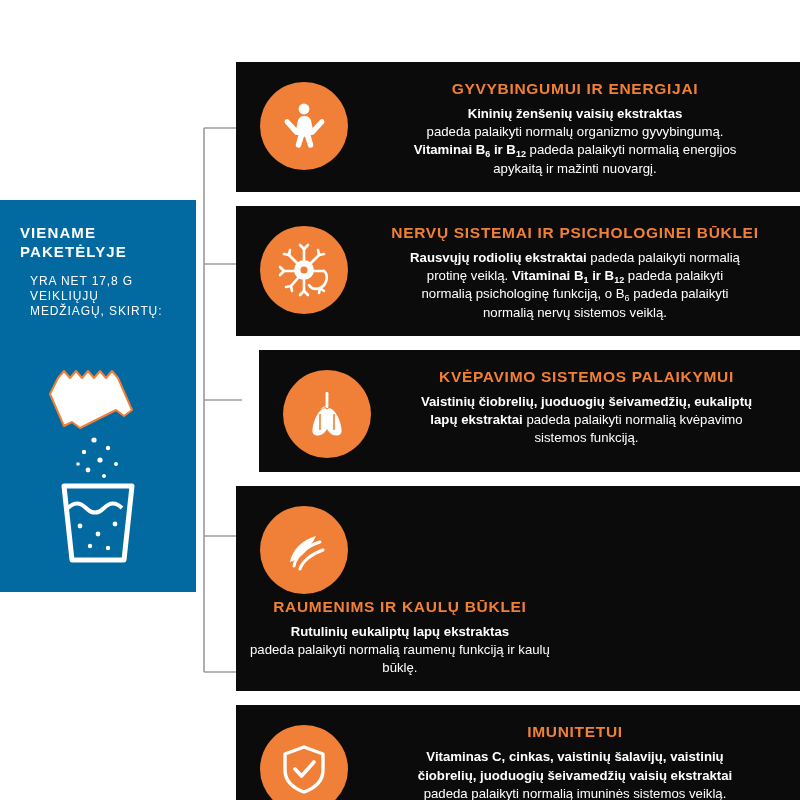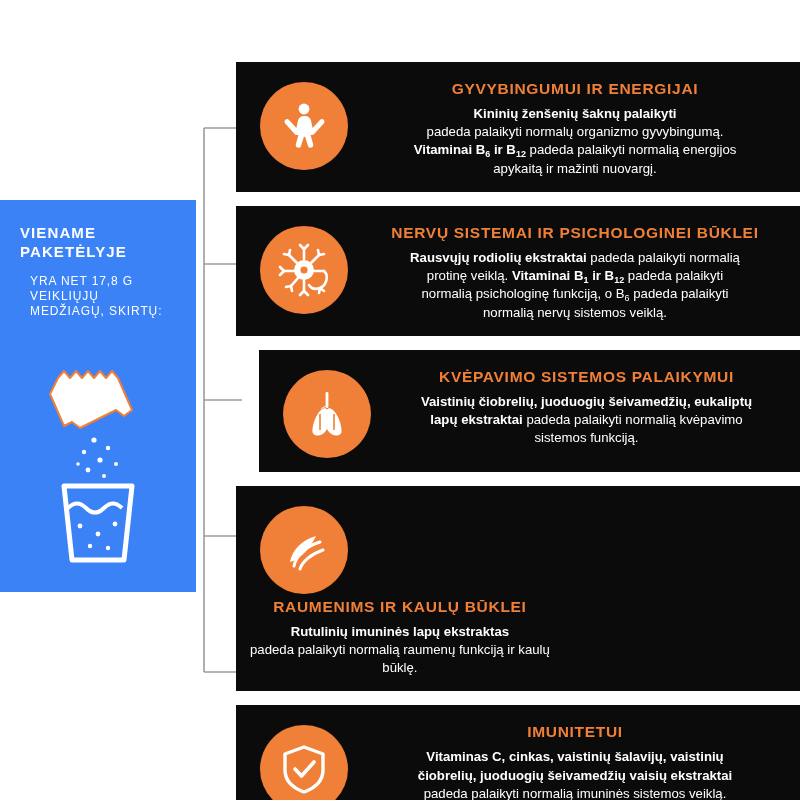--- a/index.html
+++ b/index.html
@@ -19,21 +19,21 @@
     height: 800px;
   }
 
   
   .promo {
     position: absolute;
     left: 0;
     top: 200px;
     width: 196px;
     height: 392px;
-    background: #3b82f6;
+    background: #0369a1;
     color: #ffffff;
     box-sizing: border-box;
     padding: 24px 20px 18px 20px;
   }
   .promo-title {
     font-size: 15px;
     font-weight: bold;
     letter-spacing: 1.1px;
     line-height: 1.25;
     text-transform: uppercase;
@@ -184,21 +184,21 @@
       <div class="badge">
         <svg width="56" height="56" viewBox="0 0 56 56">
           <g fill="#ffffff">
             <circle cx="28" cy="11" r="5.4"></circle>
             <path d="M28 18 c-3 0-5.4 2-6 4.6 L20.4 30 l-7.6-8.2 a2.6 2.6 0 0 0-3.8 3.5 l9.6 10.6 c.7.8 1.7 1.2 2.7 1.2 h1.1 l-2.6 9.4 a2.7 2.7 0 0 0 5.2 1.4 l2.9-9.1 h1.2 l2.9 9.1 a2.7 2.7 0 0 0 5.2-1.4 L34.6 37 h1.1 c1 0 2-.4 2.7-1.2 l9.6-10.6 a2.6 2.6 0 0 0-3.8-3.5 L36.6 30 l-1.6-7.4 c-.6-2.6-3-4.6-6-4.6 z"></path>
           </g>
         </svg>
       </div>
       <div class="row-text">
         <p class="row-title">GYVYBINGUMUI IR ENERGIJAI</p>
-        <p class="row-body"><b>Kininių ženšenių šaknų palaikyti</b><br>padeda palaikyti normalų organizmo gyvybingumą.<br><b>Vitaminai B<sub>6</sub> ir B<sub>12</sub></b> padeda palaikyti normalią energijos<br>apykaitą ir mažinti nuovargį.</p>
+        <p class="row-body"><b>Kininių ženšenių vaisių ekstraktas</b><br>padeda palaikyti normalų organizmo gyvybingumą.<br><b>Vitaminai B<sub>6</sub> ir B<sub>12</sub></b> padeda palaikyti normalią energijos<br>apykaitą ir mažinti nuovargį.</p>
       </div>
     </div>
 
     <div class="row row-2">
       <div class="badge">
         <svg width="58" height="58" viewBox="0 0 58 58">
           <g stroke="#ffffff" stroke-width="2.6" fill="none" stroke-linecap="round">
             <path d="M29 8 L29 18"></path>
               <path d="M29 8 l-4 -4"></path>
               <path d="M29 8 l4 -4"></path>
@@ -258,21 +258,21 @@
         <svg width="56" height="56" viewBox="0 0 56 56">
           <g fill="none" stroke="#ffffff" stroke-width="3" stroke-linecap="round">
             <path d="M40 14 C26 18 16 28 14 40 C22 38 32 30 40 14 Z" fill="#ffffff" stroke="none"></path>
             <path d="M44 20 C30 24 20 34 18 44"></path>
             <path d="M47 28 C35 32 26 40 24 47"></path>
           </g>
         </svg>
       </div>
       <div class="row-text">
         <p class="row-title">RAUMENIMS IR KAULŲ BŪKLEI</p>
-        <p class="row-body"><b>Rutulinių imuninės lapų ekstraktas</b><br>padeda palaikyti normalią raumenų funkciją ir kaulų<br>būklę.</p>
+        <p class="row-body"><b>Rutulinių eukaliptų lapų ekstraktas</b><br>padeda palaikyti normalią raumenų funkciją ir kaulų<br>būklę.</p>
       </div>
     </div>
 
     <div class="row row-5">
       <div class="badge">
         <svg width="56" height="56" viewBox="0 0 56 56">
           <path d="M28 6 L47 13 v16 c0 11-8 18-19 22 C17 47 9 40 9 29 V13 Z" fill="none" stroke="#ffffff" stroke-width="3.4" stroke-linejoin="round"></path>
           <path d="M19 28 l6.5 7 L38 21" fill="none" stroke="#ffffff" stroke-width="3.6" stroke-linecap="round" stroke-linejoin="round"></path>
         </svg>
       </div>

